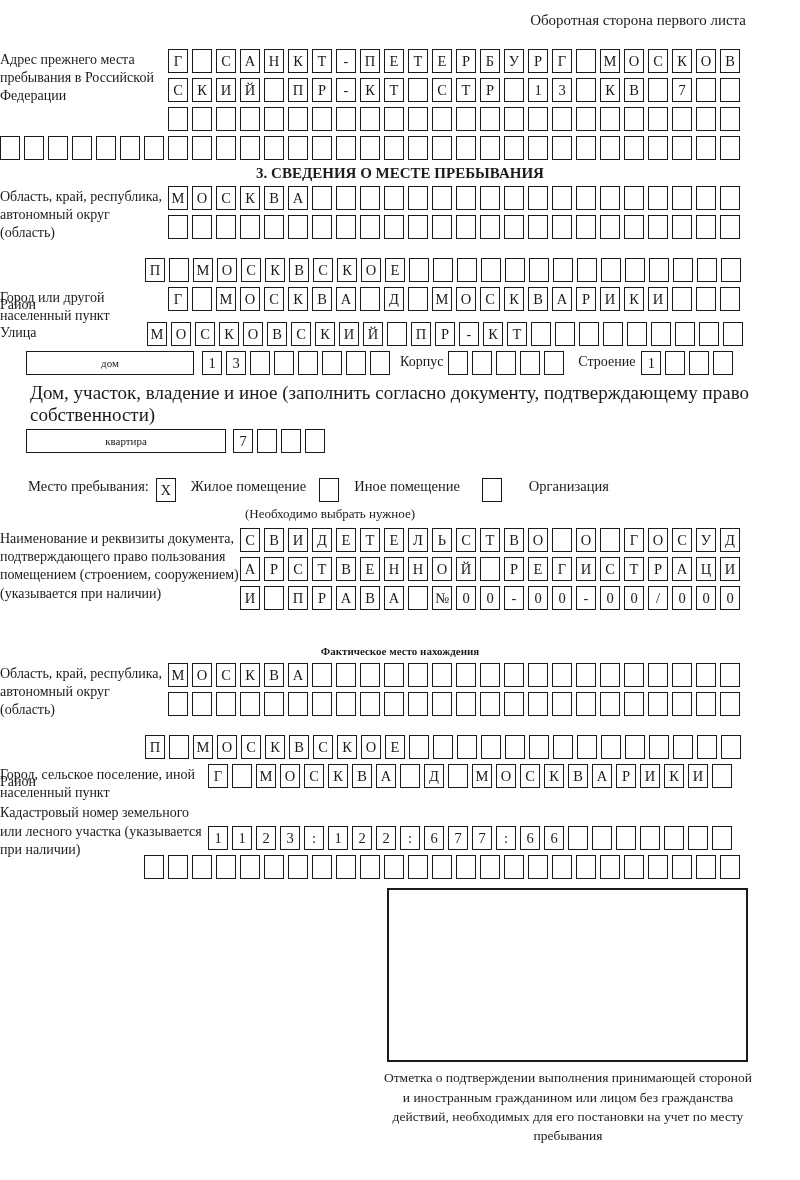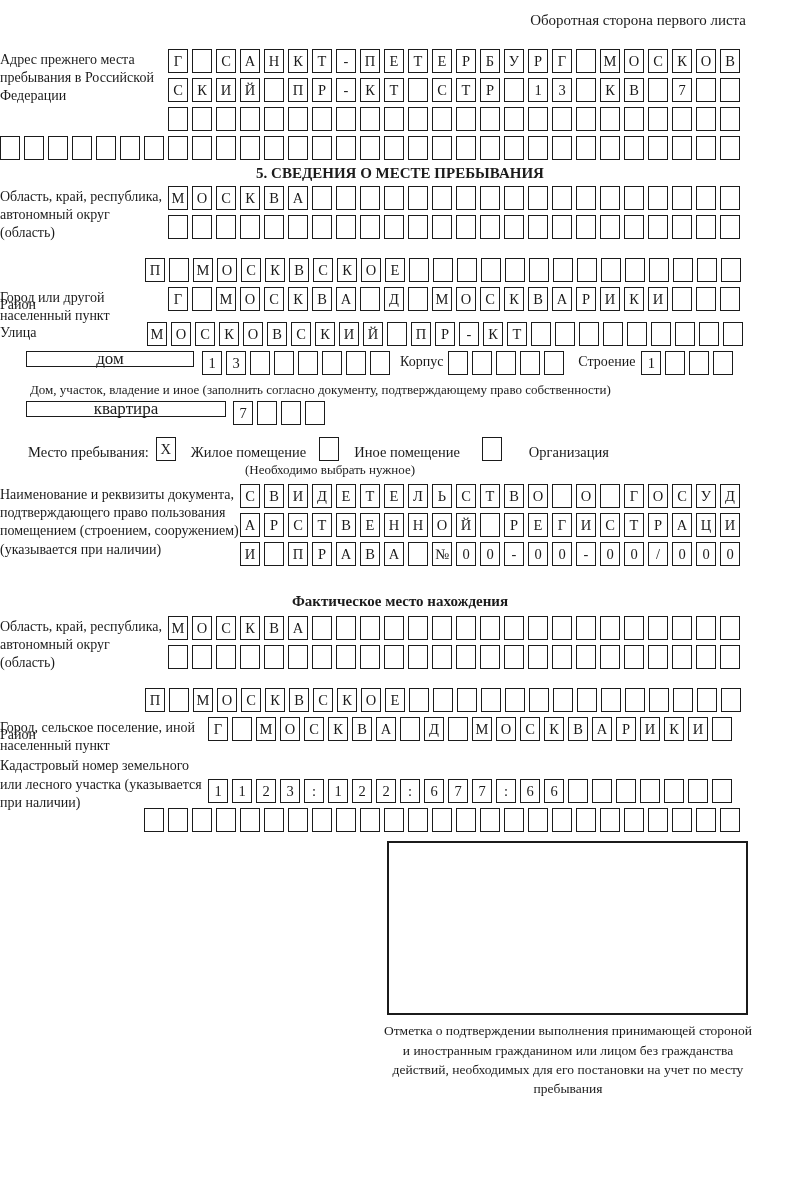--- a/index.html
+++ b/index.html
@@ -1,40 +1,40 @@
 <!DOCTYPE html>
 <html><head>
 <meta charset="utf-8">
 <style>
   html,body{margin:0;padding:0;background:#fff;}
   body{width:800px;height:1180px;overflow:hidden;
        font-family:"Liberation Serif","DejaVu Serif",serif;color:#1b1b1b;}
   .page{box-sizing:border-box;width:800px;height:1180px;position:relative;}
   .title{margin-top:12px;text-align:right;padding-right:54px;font-size:15px;}
   .heading{text-align:center;font-weight:bold;font-size:15px;margin-top:2px;}
-  .subheading{text-align:center;font-weight:bold;font-size:15px;margin-top:0;}
+  .subheading{text-align:center;font-weight:bold;font-size:11px;margin-top:8px;}
   .note{font-size:13px;}
   .note.center{text-align:center;margin-top:1px;}
-  .note.left{margin-left:30px;margin-top:2px;margin-bottom:3px;font-size:13px;}
+  .note.left{margin-left:30px;margin-top:2px;margin-bottom:3px;font-size:19px;}
   .field{display:flex;align-items:flex-start;}
   .flabel{flex:none;font-size:14px;line-height:1.3;padding-top:2px;}
   .w168{width:168px;} .w145{width:145px;margin-top:36px;} .w147{width:147px;} .w208{width:208px;} .w240{width:240px;}
   .rows{flex:none;}
   .cellrow{display:flex;height:24px;margin-bottom:5px;flex:none;}
   .cell{box-sizing:border-box;flex:none;width:20px;height:24px;margin-right:4px;
         border:1.5px solid #1b1b1b;display:inline-flex;align-items:center;justify-content:center;
         font-size:14.5px;background:#fff;}
   .fullrow{margin-left:0;}
   .mt20{margin-top:20px;} .mt4{margin-top:4px;} .mt6{margin-top:6px;}
   .h29{height:29px;}
   .houserow{display:flex;align-items:flex-start;height:29px;}
-  .wbox{box-sizing:border-box;border:1.5px solid #1b1b1b;height:16px;display:flex;
-        align-items:center;justify-content:center;font-size:17px;flex:none;}
+  .wbox{box-sizing:border-box;border:1.5px solid #1b1b1b;height:24px;display:flex;
+        align-items:center;justify-content:center;font-size:11px;flex:none;}
   .inline-lbl{font-size:14px;padding-top:3px;flex:none;}
-  .stayrow{display:flex;align-items:flex-end;margin-top:4px;height:27px;}
+  .stayrow{display:flex;align-items:flex-start;margin-top:20px;height:27px;}
   .stay-lbl{font-size:14.5px;margin-left:28px;margin-right:7px;}
   .stay-opt{font-size:14.5px;margin-left:11px;}
   .staynote{width:660px;text-align:center;font-size:13px;margin-top:1px;}
   .factnotes{text-align:center;font-size:13px;line-height:1.45;margin-top:4px;}
   .kadrows .cellrow.shift{margin-left:-64px;}
   .stampbox{box-sizing:border-box;margin-left:387px;margin-top:4px;width:361px;height:174px;
             border:2px solid #1b1b1b;background:#fff;}
   .stampnote{margin-left:382px;margin-top:6px;width:372px;text-align:center;
              font-size:13.5px;line-height:1.42;}
 </style>
@@ -155,21 +155,21 @@
       <span class="cell"></span>
       <span class="cell"></span>
       <span class="cell"></span>
       <span class="cell"></span>
       <span class="cell"></span>
       <span class="cell"></span>
       <span class="cell"></span>
       <span class="cell"></span>
     </div>
 
-  <div class="heading">5. СВЕДЕНИЯ О МЕСТЕ ПРЕБЫВАНИЯ</div>
+  <div class="heading">3. СВЕДЕНИЯ О МЕСТЕ ПРЕБЫВАНИЯ</div>
 
   <div class="field mt4" style="min-height:72px;">
     <div class="flabel w168">Область, край, республика, автономный округ (область)</div>
     <div class="rows">
       <div class="cellrow">
           <span class="cell">М</span>
           <span class="cell">О</span>
           <span class="cell">С</span>
           <span class="cell">К</span>
           <span class="cell">В</span>

